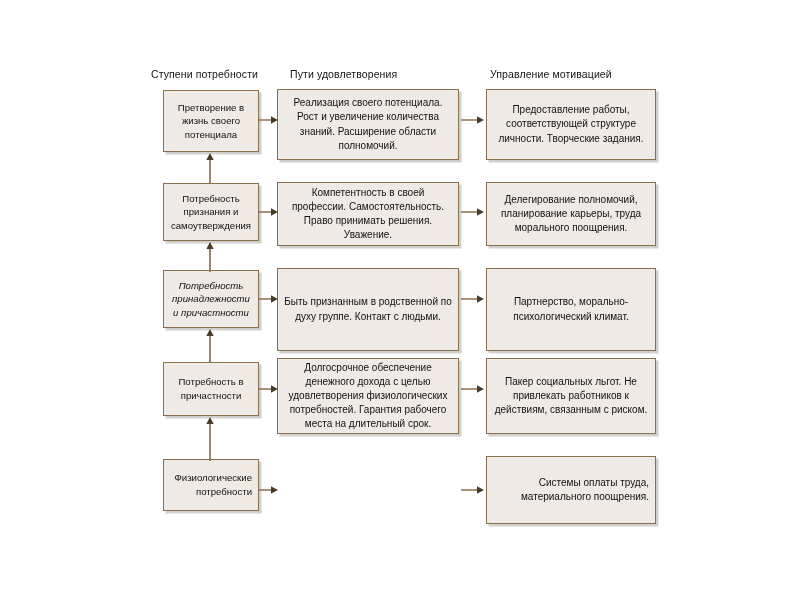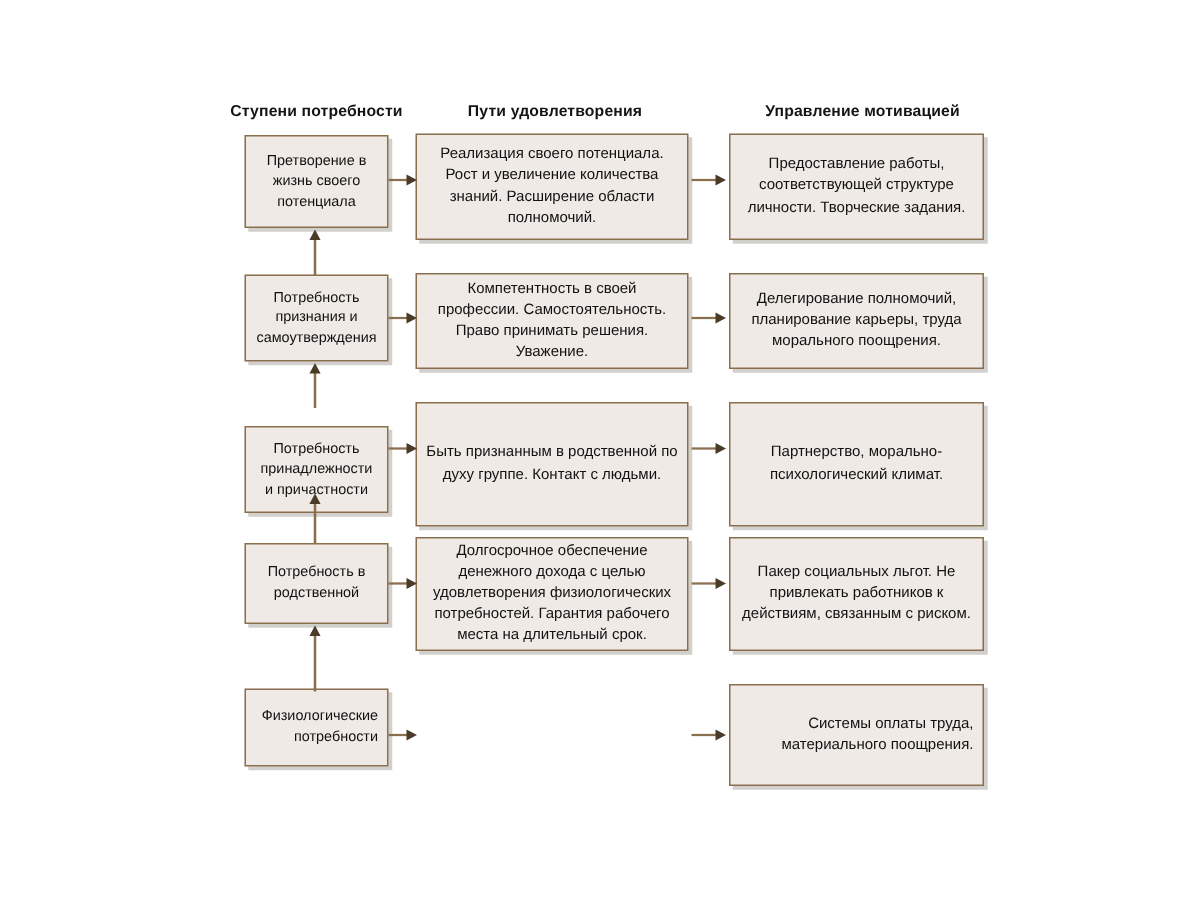--- a/index.html
+++ b/index.html
@@ -21,22 +21,22 @@
     top: 0;
     width: 800px;
     height: 600px;
   }
 
   
   .col-header {
     position: absolute;
     font-size: 10.5px;
     color: #141414;
-    font-weight: 700;
-    text-align: center;
+    font-weight: 400;
+    text-align: left;
     white-space: nowrap;
     letter-spacing: 0.1px;
   }
   #hdr-1 { left: 151px; top: 68px; width: 120px; }
   #hdr-2 { left: 290px; top: 68px; width: 160px; }
   #hdr-3 { left: 490px; top: 68px; width: 170px; }
 
   
   .node {
     position: absolute;
@@ -64,21 +64,21 @@
   
   .r1 { top: 89px;  height: 71px; }
   .r2 { top: 182px; height: 64px; }
   .r3 { top: 268px; height: 83px; }
   .r4 { top: 358px; height: 76px; }
   .r5 { top: 456px; height: 68px; text-align: right; }
 
   
   .c1.r1 { top: 90px;  height: 62px; }
   .c1.r2 { top: 183px; height: 58px; }
-  .c1.r3 { top: 284px; height: 58px; }
+  .c1.r3 { top: 270px; height: 58px; font-style: italic; }
   .c1.r4 { top: 362px; height: 54px; }
   .c1.r5 { top: 459px; height: 52px; }
 
   
   .conn {
     position: absolute;
     pointer-events: none;
   }
   .conn svg { display: block; overflow: visible; }
 
@@ -169,21 +169,21 @@
   </div>
 
   <div class="conn" style="left:204px; top:241px;">
     <svg width="12" height="31" viewBox="0 0 12 31">
       <line class="vline" x1="6" y1="31" x2="6" y2="7"></line>
       <polygon class="ahead" points="2.3,8 6,1 9.7,8"></polygon>
     </svg>
   </div>
 
   <div class="node stage c1 r4">
-    <span class="txt">Потребность в родственной</span>
+    <span class="txt">Потребность в причастности</span>
   </div>
   <div class="node c2 r4">
     <span class="txt">Долгосрочное обеспечение денежного дохода с целью удовлетворения физиологических потребностей. Гарантия  рабочего места на длительный срок.</span>
   </div>
   <div class="node c3 r4">
     <span class="txt">Пакер социальных льгот. Не привлекать работников к действиям, связанным с риском.</span>
   </div>
   <div class="conn" style="left:259px; top:383px;">
     <svg width="20" height="12" viewBox="0 0 20 12">
       <line class="hline" x1="0" y1="6" x2="13" y2="6"></line>

